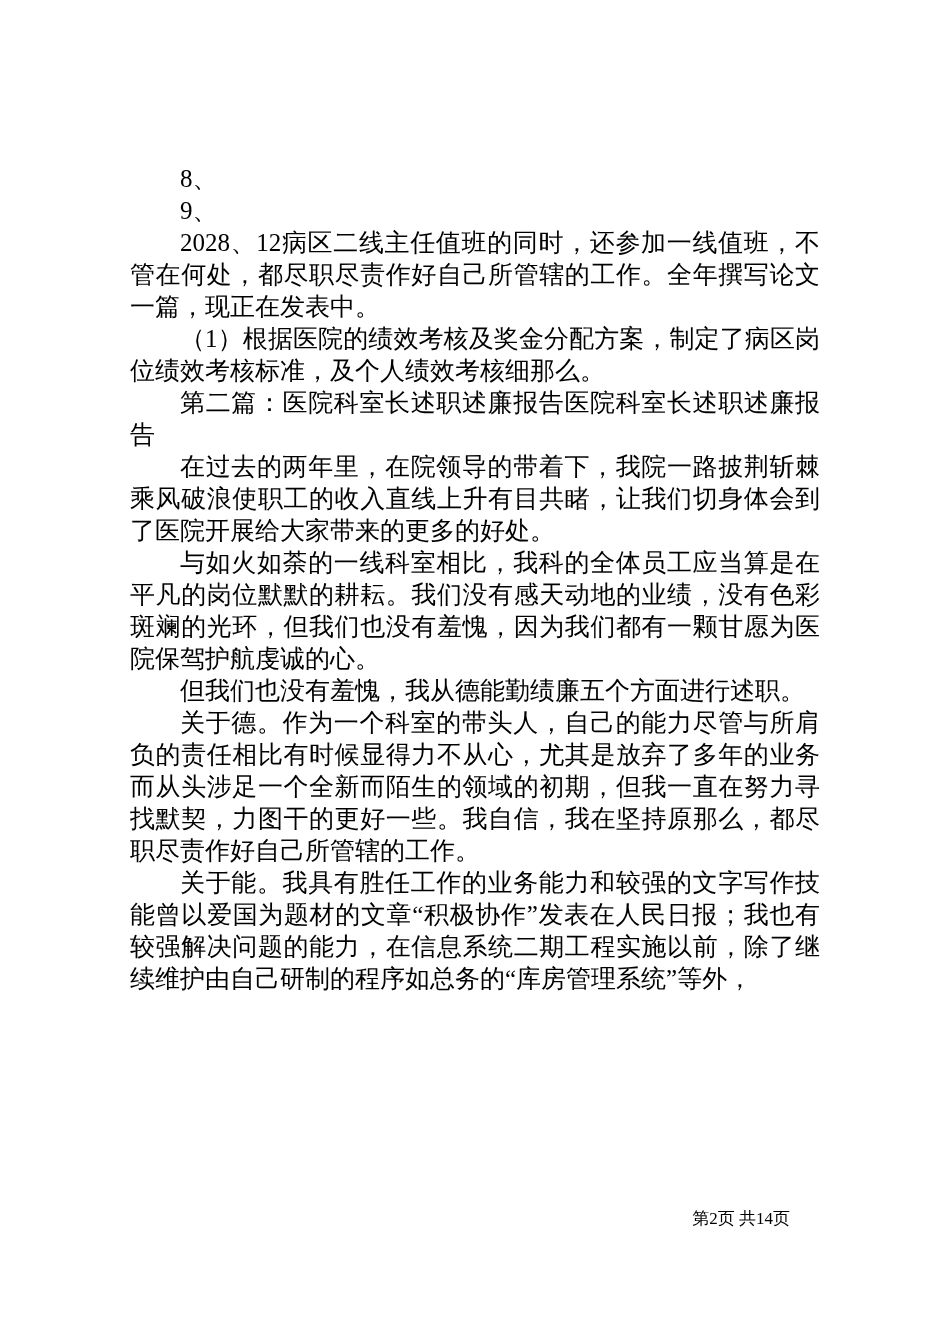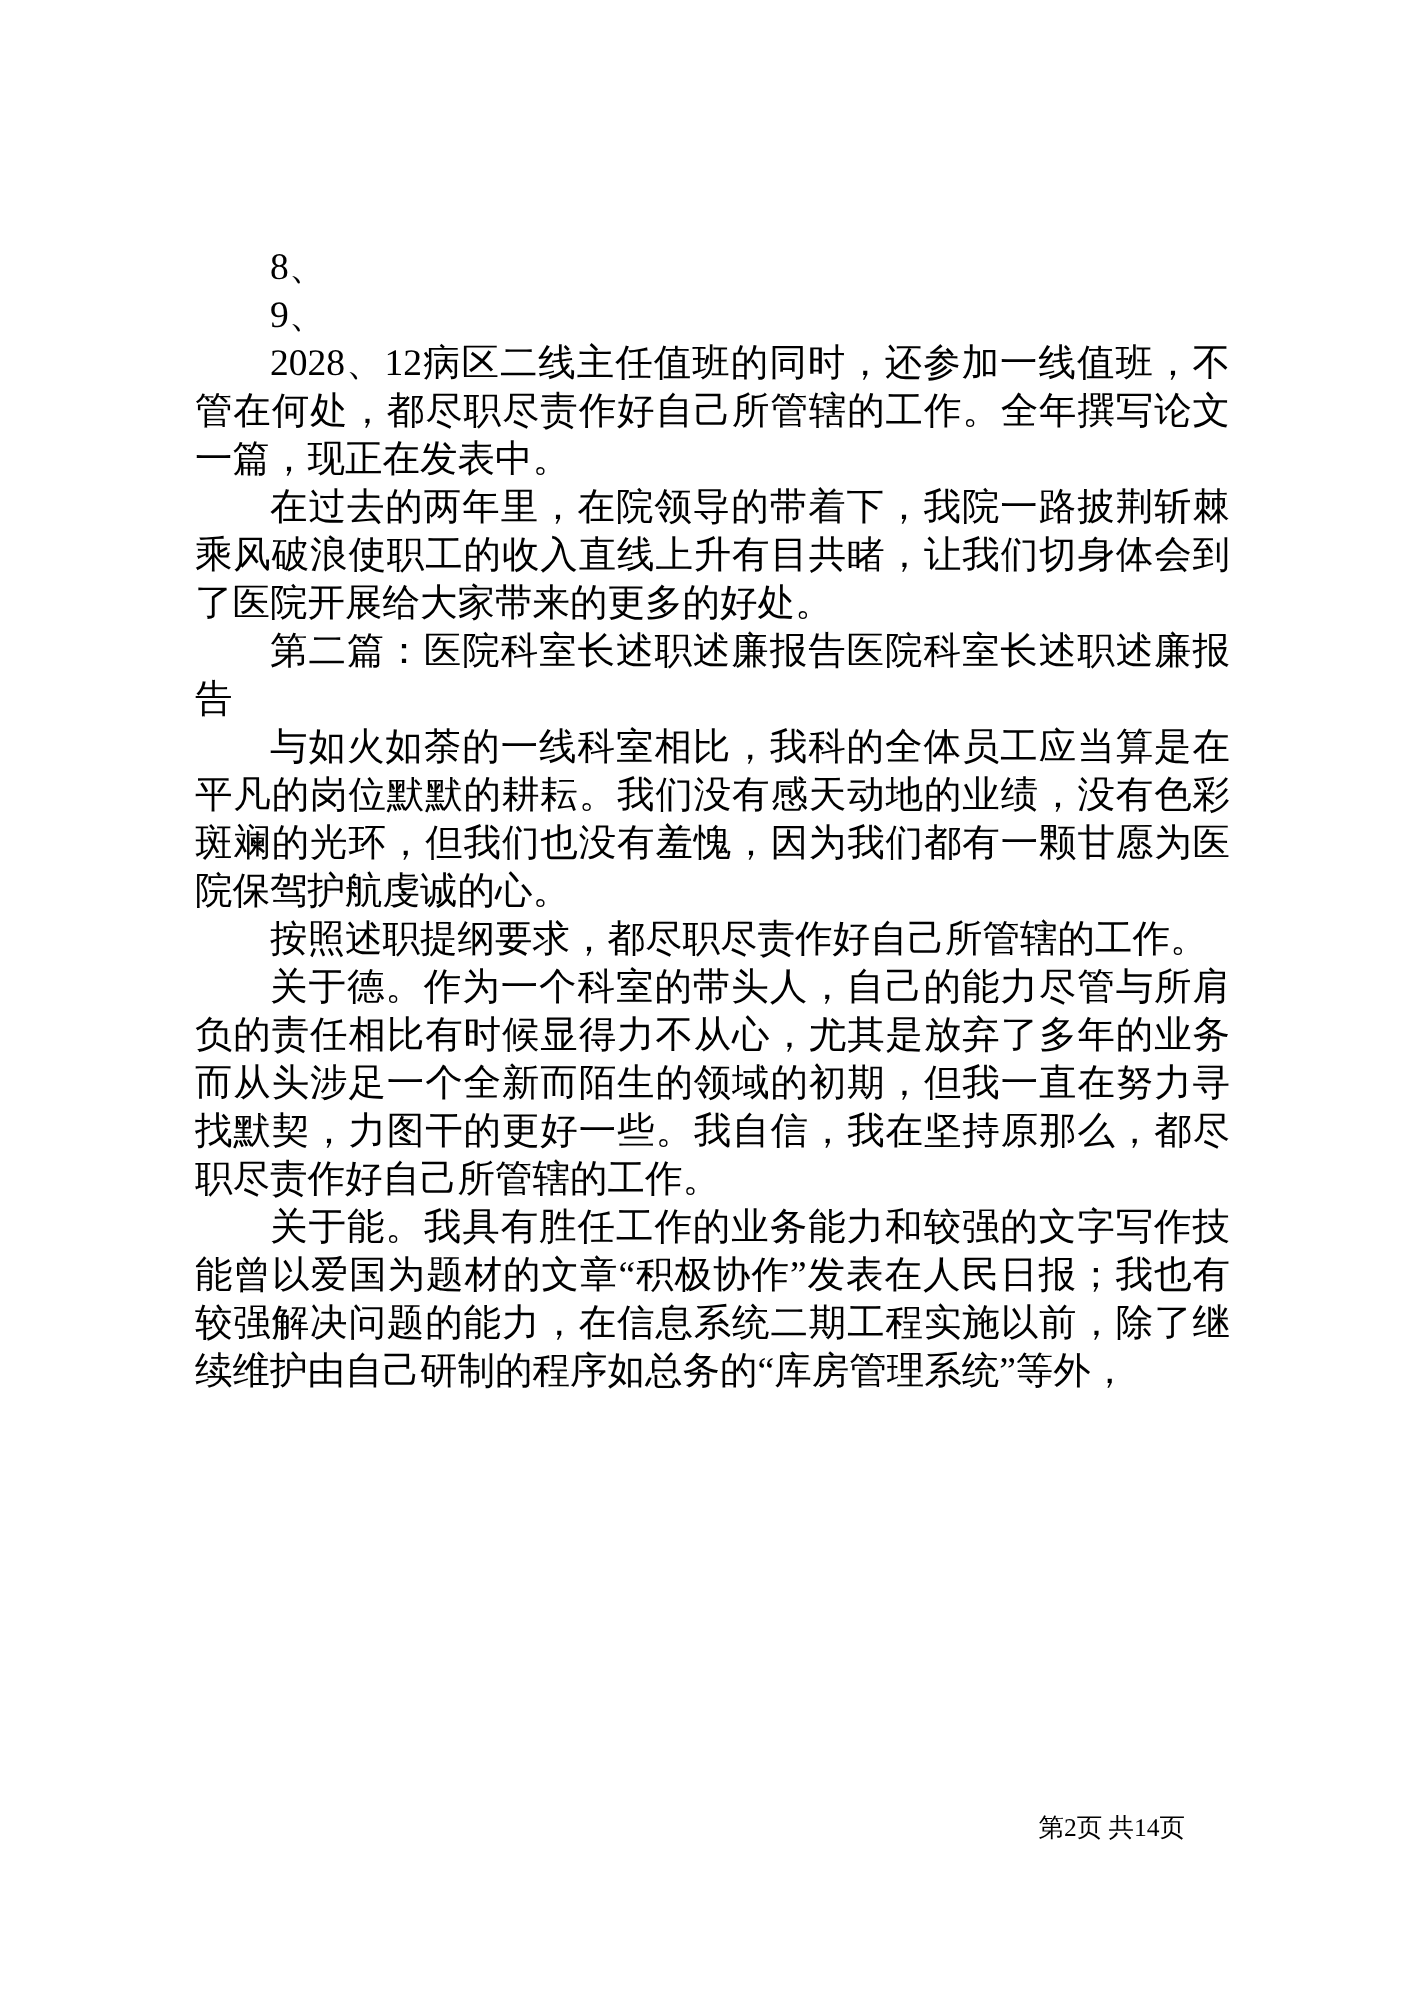--- a/index.html
+++ b/index.html
@@ -43,21 +43,22 @@
   }
 </style>
 </head>
 <body>
 
 <div class="page">
   <div class="doc-body">
     <p>8、</p>
     <p>9、</p>
     <p>2028、12病区二线主任值班的同时，还参加一线值班，不管在何处，都尽职尽责作好自己所管辖的工作。全年撰写论文一篇，现正在发表中。</p>
+    <p>（1）根据医院的绩效考核及奖金分配方案，制定了病区岗位绩效考核标准，及个人绩效考核细那么。</p>
+    <p>第二篇：医院科室长述职述廉报告医院科室长述职述廉报告</p>
     <p>在过去的两年里，在院领导的带着下，我院一路披荆斩棘乘风破浪使职工的收入直线上升有目共睹，让我们切身体会到了医院开展给大家带来的更多的好处。</p>
-    <p>第二篇：医院科室长述职述廉报告医院科室长述职述廉报告</p>
     <p>与如火如荼的一线科室相比，我科的全体员工应当算是在平凡的岗位默默的耕耘。我们没有感天动地的业绩，没有色彩斑斓的光环，但我们也没有羞愧，因为我们都有一颗甘愿为医院保驾护航虔诚的心。</p>
-    <p>按照述职提纲要求，都尽职尽责作好自己所管辖的工作。</p>
+    <p>但我们也没有羞愧，我从德能勤绩廉五个方面进行述职。</p>
     <p>关于德。作为一个科室的带头人，自己的能力尽管与所肩负的责任相比有时候显得力不从心，尤其是放弃了多年的业务而从头涉足一个全新而陌生的领域的初期，但我一直在努力寻找默契，力图干的更好一些。我自信，我在坚持原那么，都尽职尽责作好自己所管辖的工作。</p>
     <p>关于能。我具有胜任工作的业务能力和较强的文字写作技能曾以爱国为题材的文章“积极协作”发表在人民日报；我也有较强解决问题的能力，在信息系统二期工程实施以前，除了继续维护由自己研制的程序如总务的“库房管理系统”等外，</p>
   </div>
   <div class="page-footer">第2页 共14页</div>
 </div>
 
 </body></html>

